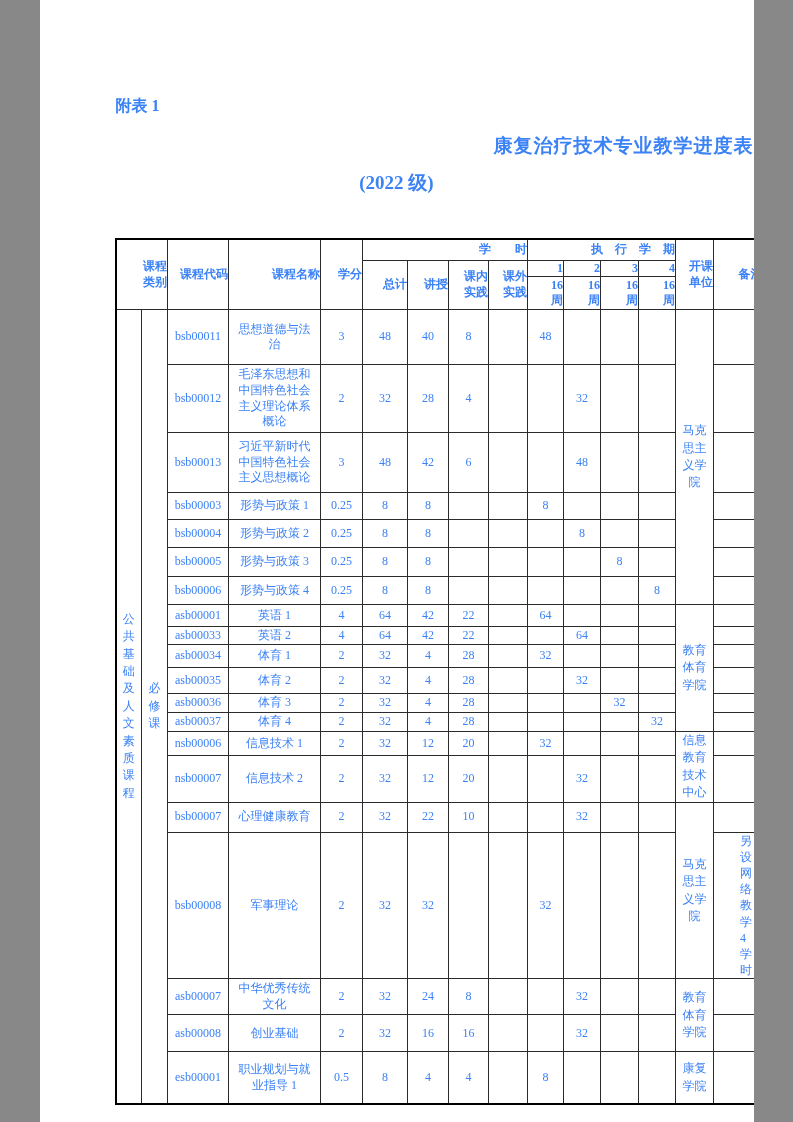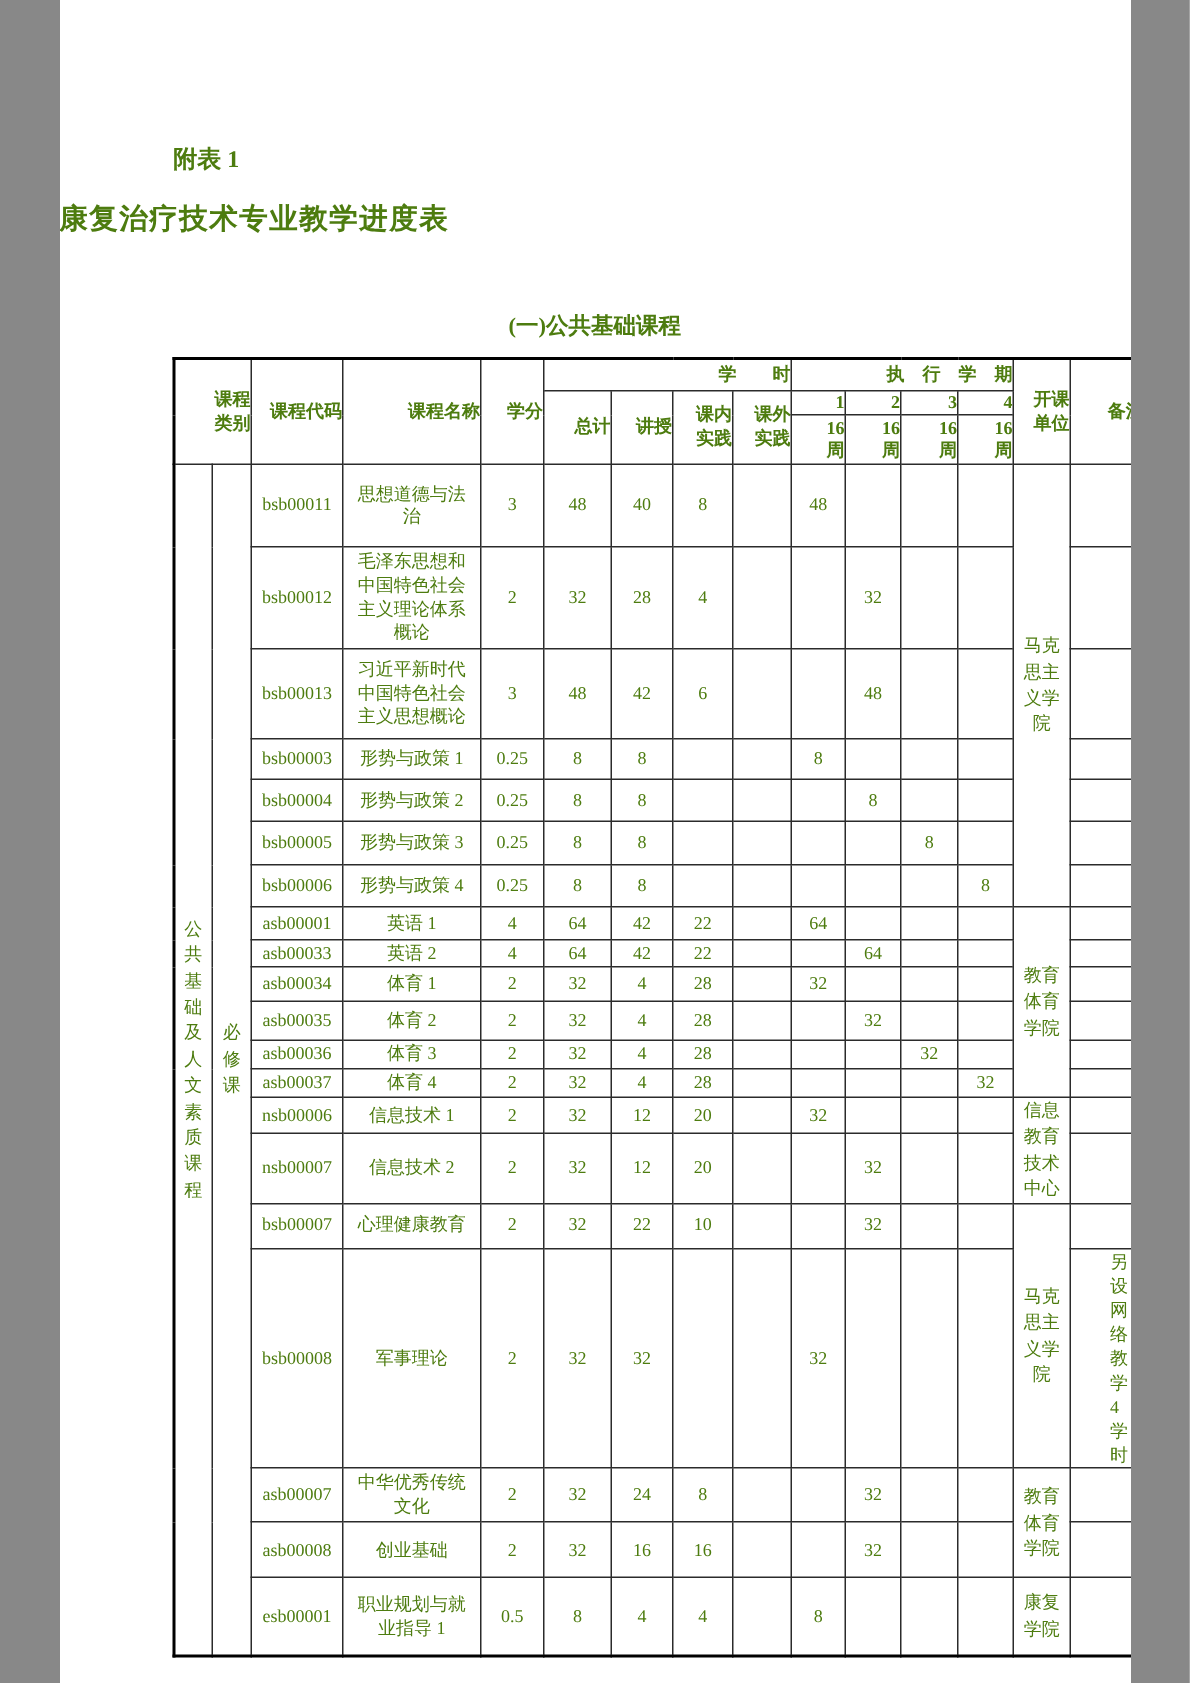--- a/index.html
+++ b/index.html
@@ -1,21 +1,21 @@
 <!DOCTYPE html>
 <html><head>
 <meta charset="utf-8">
 <style>
   html,body{margin:0;padding:0;background:#888;}
   .page{
     position:relative;width:714px;height:1122px;background:#ffffff;
-    font-family:"Liberation Serif",serif;color:#4d7c0f;overflow:hidden;margin:0 auto;
+    font-family:"Liberation Serif",serif;color:#3b82f6;overflow:hidden;margin:0 auto;
   }
   .attachment-label{position:absolute;left:76px;top:96px;font-size:16px;font-weight:bold;}
-  .doc-title{position:absolute;left:0;top:133px;width:100%;text-align:left;font-size:19px;font-weight:bold;letter-spacing:1px;}
+  .doc-title{position:absolute;left:0;top:133px;width:100%;text-align:right;font-size:19px;font-weight:bold;letter-spacing:1px;}
   .doc-subtitle{position:absolute;left:0;top:170px;width:100%;text-align:center;font-size:19px;font-weight:bold;}
   .section-title{position:absolute;left:0;top:208px;width:100%;text-align:center;font-size:15px;font-weight:bold;}
   .table-wrap{position:absolute;left:75px;top:238px;}
   table{border-collapse:collapse;table-layout:fixed;width:648px;border:2px solid #000;}
   th,td{
     border:1px solid #2b2b2b;text-align:center;vertical-align:middle;
     padding:0;font-size:12px;line-height:1.3;white-space:pre-line;
     font-weight:normal;overflow:hidden;
   }
   th{font-weight:bold;text-align:right;}
@@ -24,21 +24,21 @@
   td.note-cell{padding:0 26px;line-height:1.35;}
   td.vert{word-break:break-all;line-break:anywhere;line-height:1.45;padding:0 6px;}
   .page-number{position:absolute;left:0;top:1032px;width:100%;text-align:center;font-size:12px;}
 </style>
 </head>
 <body>
 
 <div class="page">
   <div class="attachment-label">附表 1</div>
   <div class="doc-title">康复治疗技术专业教学进度表</div>
-  <div class="section-title">(一)公共基础课程</div>
+  <div class="doc-subtitle">(2022 级)</div>
 
   <div class="table-wrap">
     <table>
       <colgroup>
         <col style="width:26px">
           <col style="width:26px">
           <col style="width:61px">
           <col style="width:92px">
         <col style="width:42px">
           <col style="width:45px">

